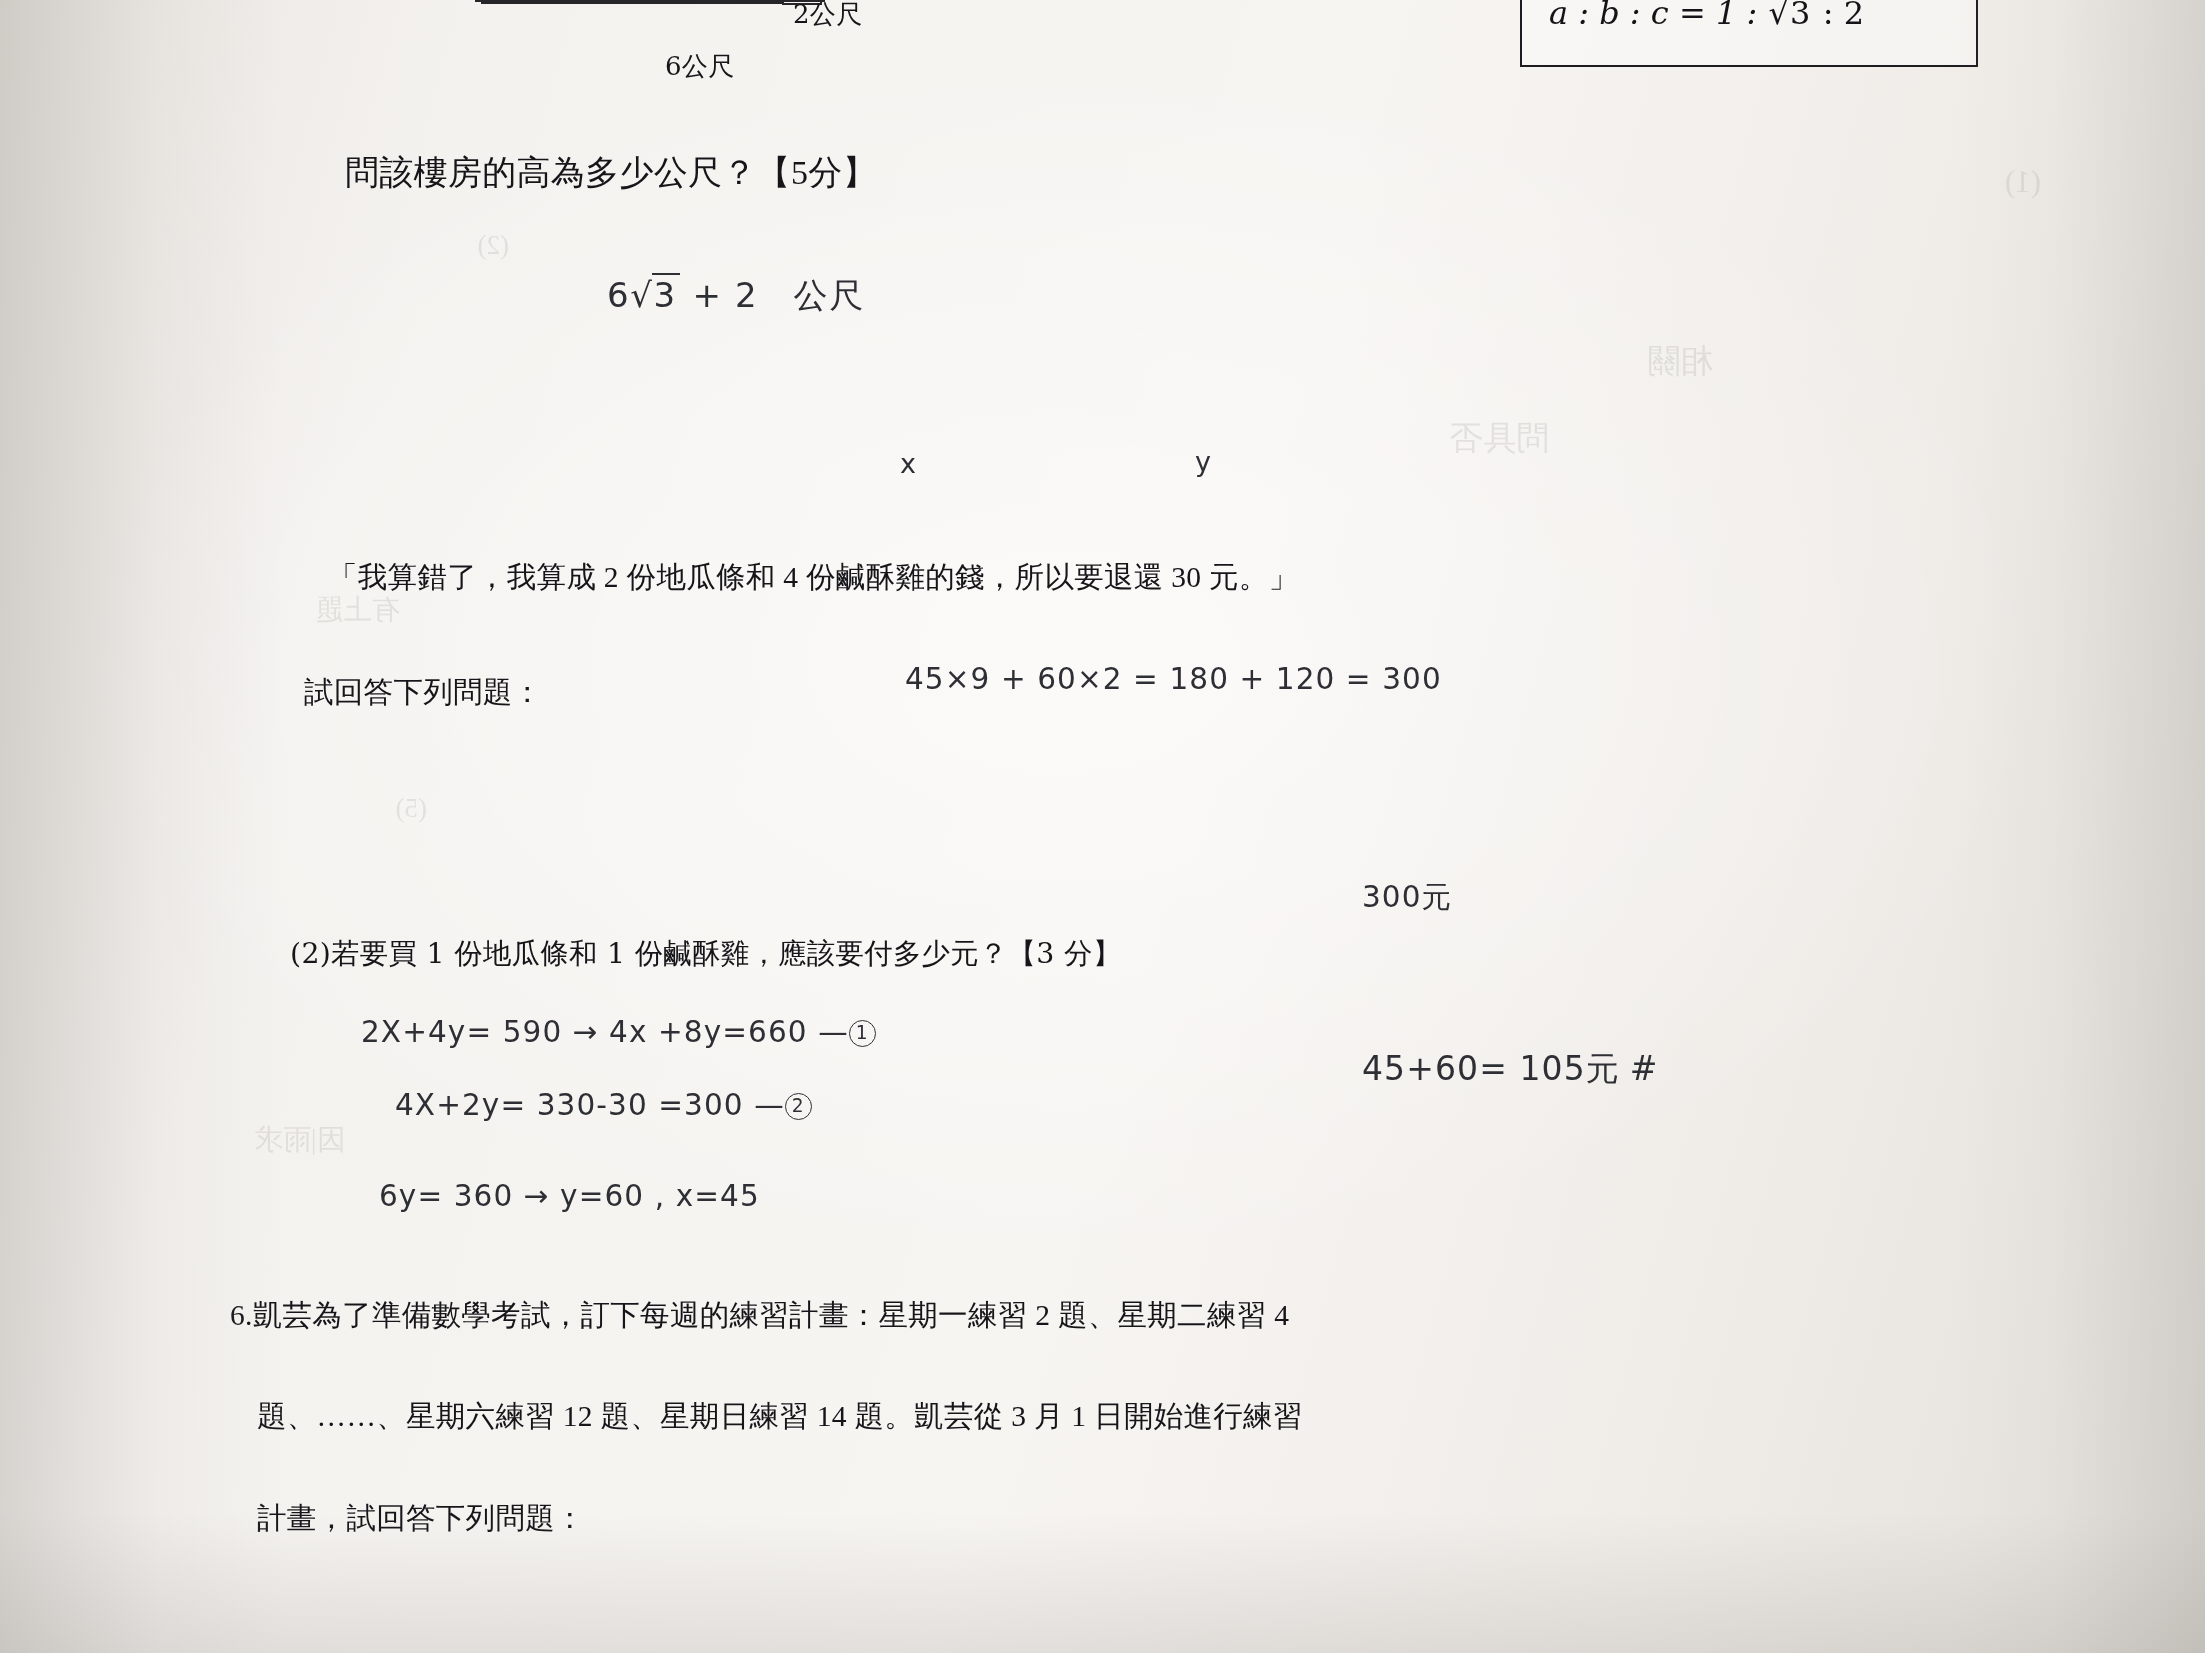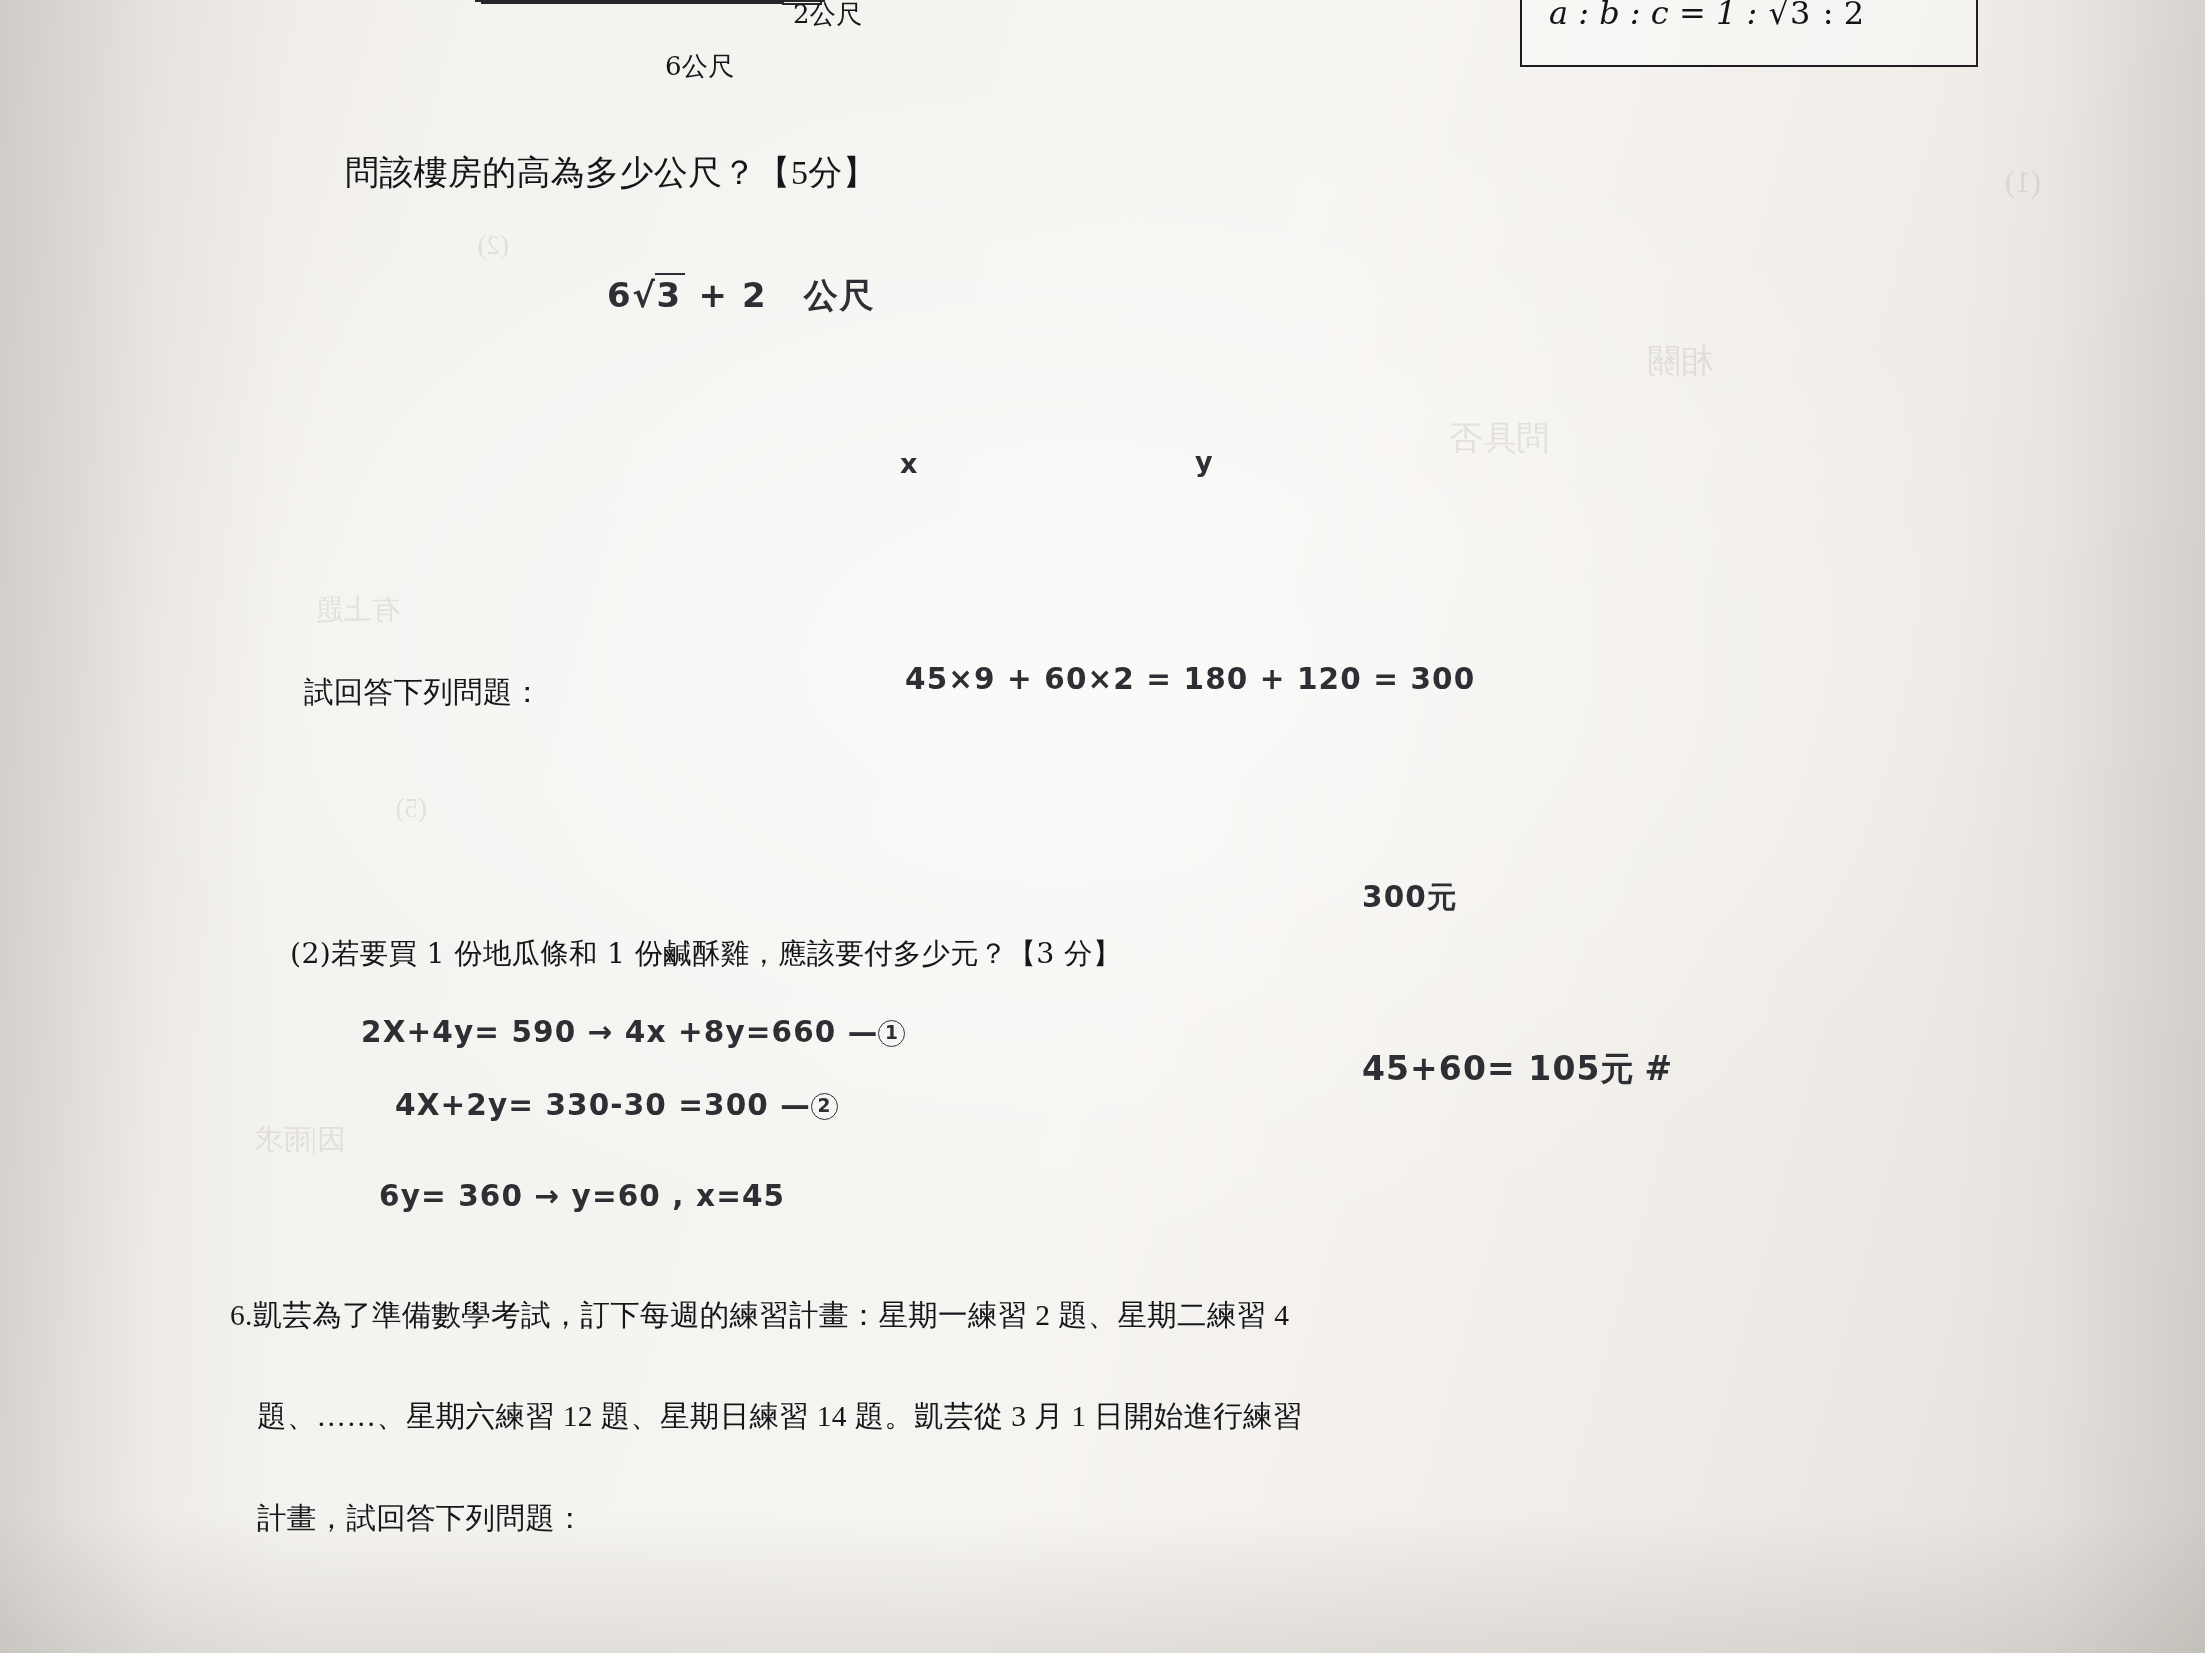--- a/index.html
+++ b/index.html
@@ -69,21 +69,21 @@
   }
   .t-main { font-size: 29.5px; font-family: Liberation Serif, serif; }
   .t-sub  { font-size: 28.4px; }
 
   
   .hand {
     position: absolute;
     color: #2d2f34;
     font-family: "DejaVu Sans", sans-serif;
     white-space: nowrap;
-    font-weight: 700;
+    font-weight: 400;
   }
   .hw-big   { font-size: 34px; letter-spacing: 1.6px; }
   .hw-med   { font-size: 29.5px; letter-spacing: 1.1px; }
 
   
   .figure-box {
     position: absolute;
     left: 459px;
     top: -38px;
     width: 394px;
@@ -212,20 +212,21 @@
 
   <div class="hand hw-big" style="left:607px; top:273px;">
     <span>6</span><span class="hw-sqrt">√<span class="rad">3</span></span><span> + 2</span>
     <span style="margin-left:23px;">公尺</span>
   </div>
 
   <div class="hand hw-med" style="left:900px; top:448px; font-size:27px;">x</div>
   <div class="hand hw-med" style="left:1195px; top:446px; font-size:27px;">y</div>
 
 
+  <div class="printed t-main" style="left:328px; top:558px;">「我算錯了，我算成 2 份地瓜條和 4 份鹹酥雞的錢，所以要退還 30 元。」</div>
 
   <div class="printed t-main" style="left:304px; top:673px;">試回答下列問題：</div>
 
   <div class="hand hw-med" style="left:905px; top:662px;">45×9 + 60×2 = 180 + 120 = 300</div>
 
 
   <div class="hand hw-med" style="left:1362px; top:878px;">300元</div>
 
   <div class="printed t-sub" style="left:290px; top:935px;">(2)若要買 1 份地瓜條和 1 份鹹酥雞，應該要付多少元？【3 分】</div>
 

